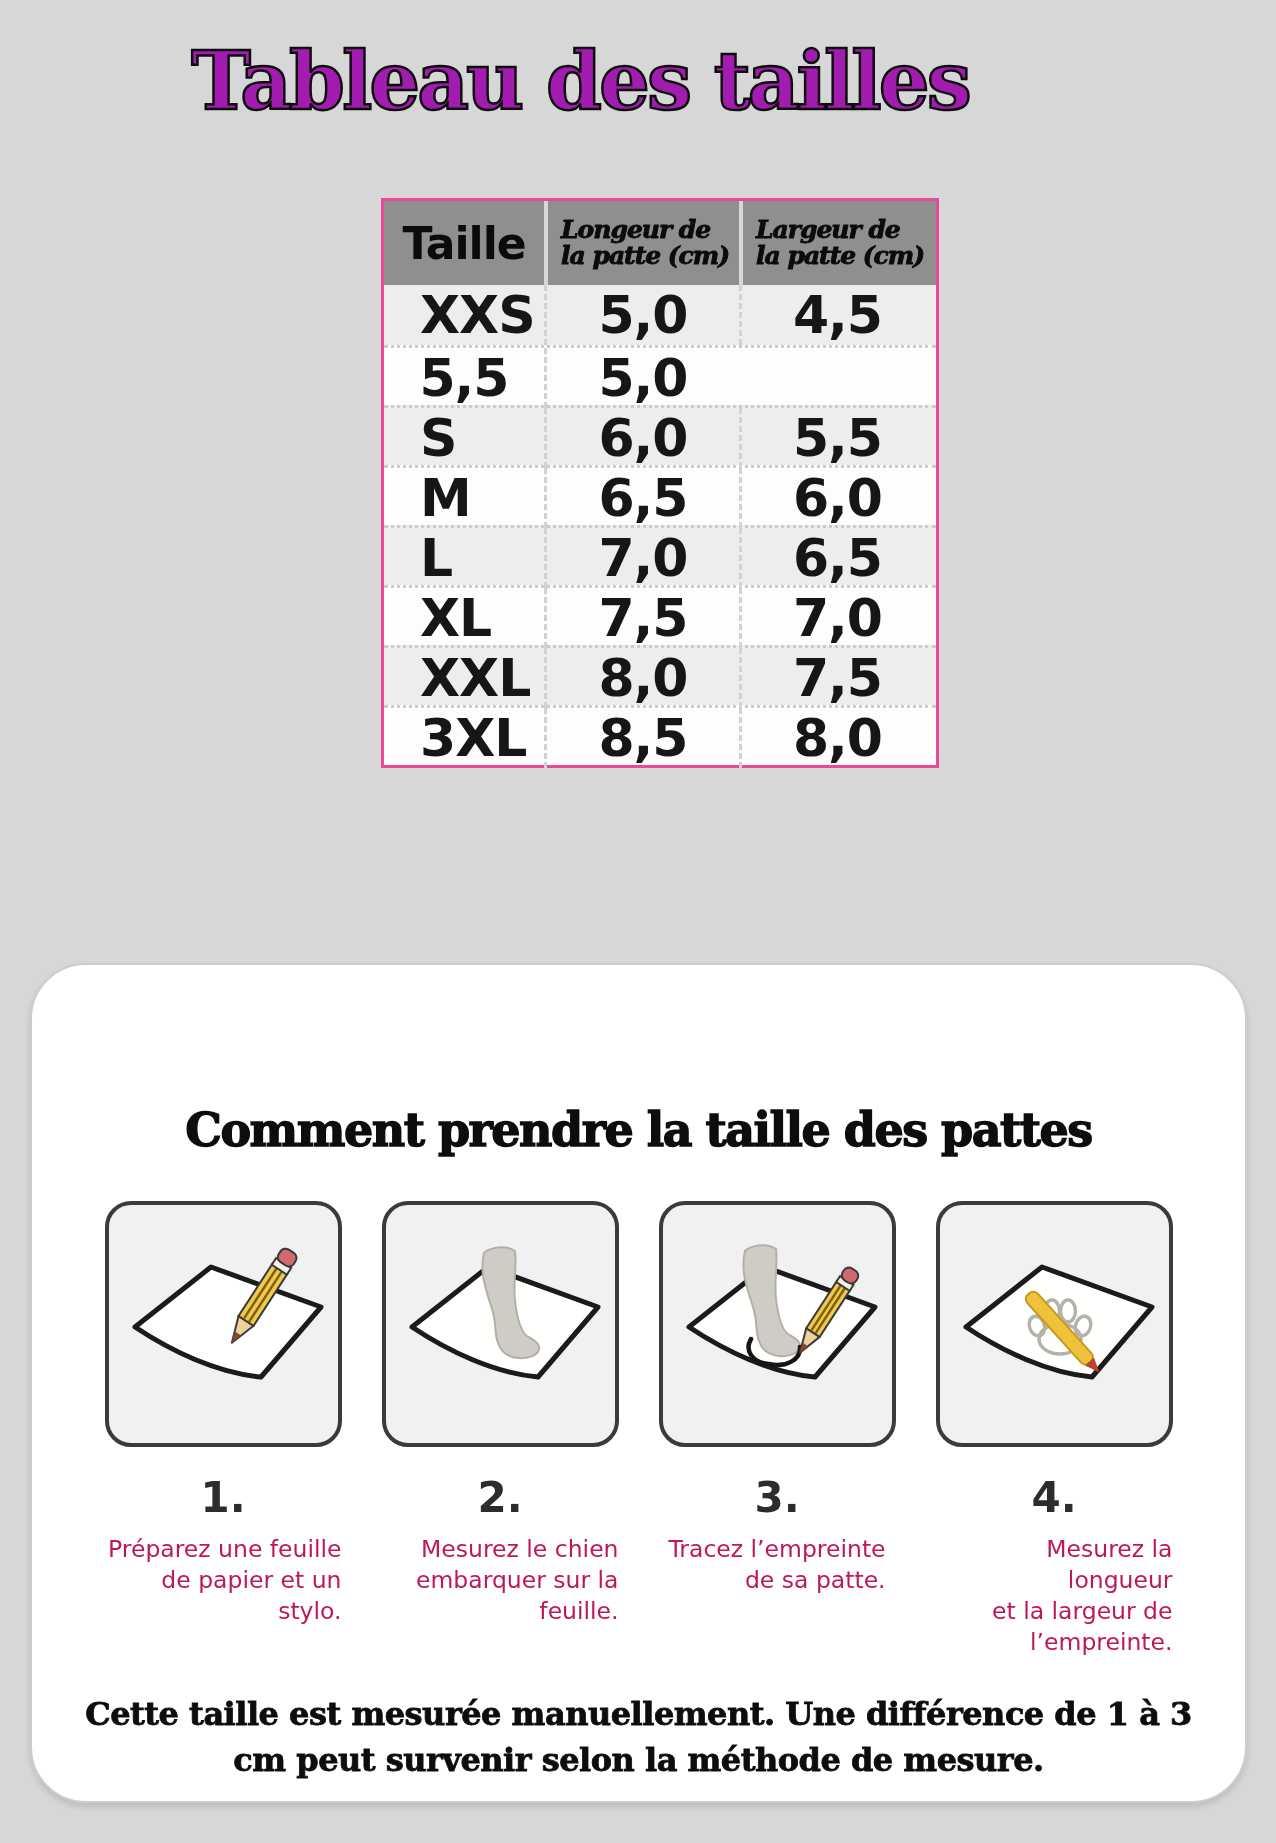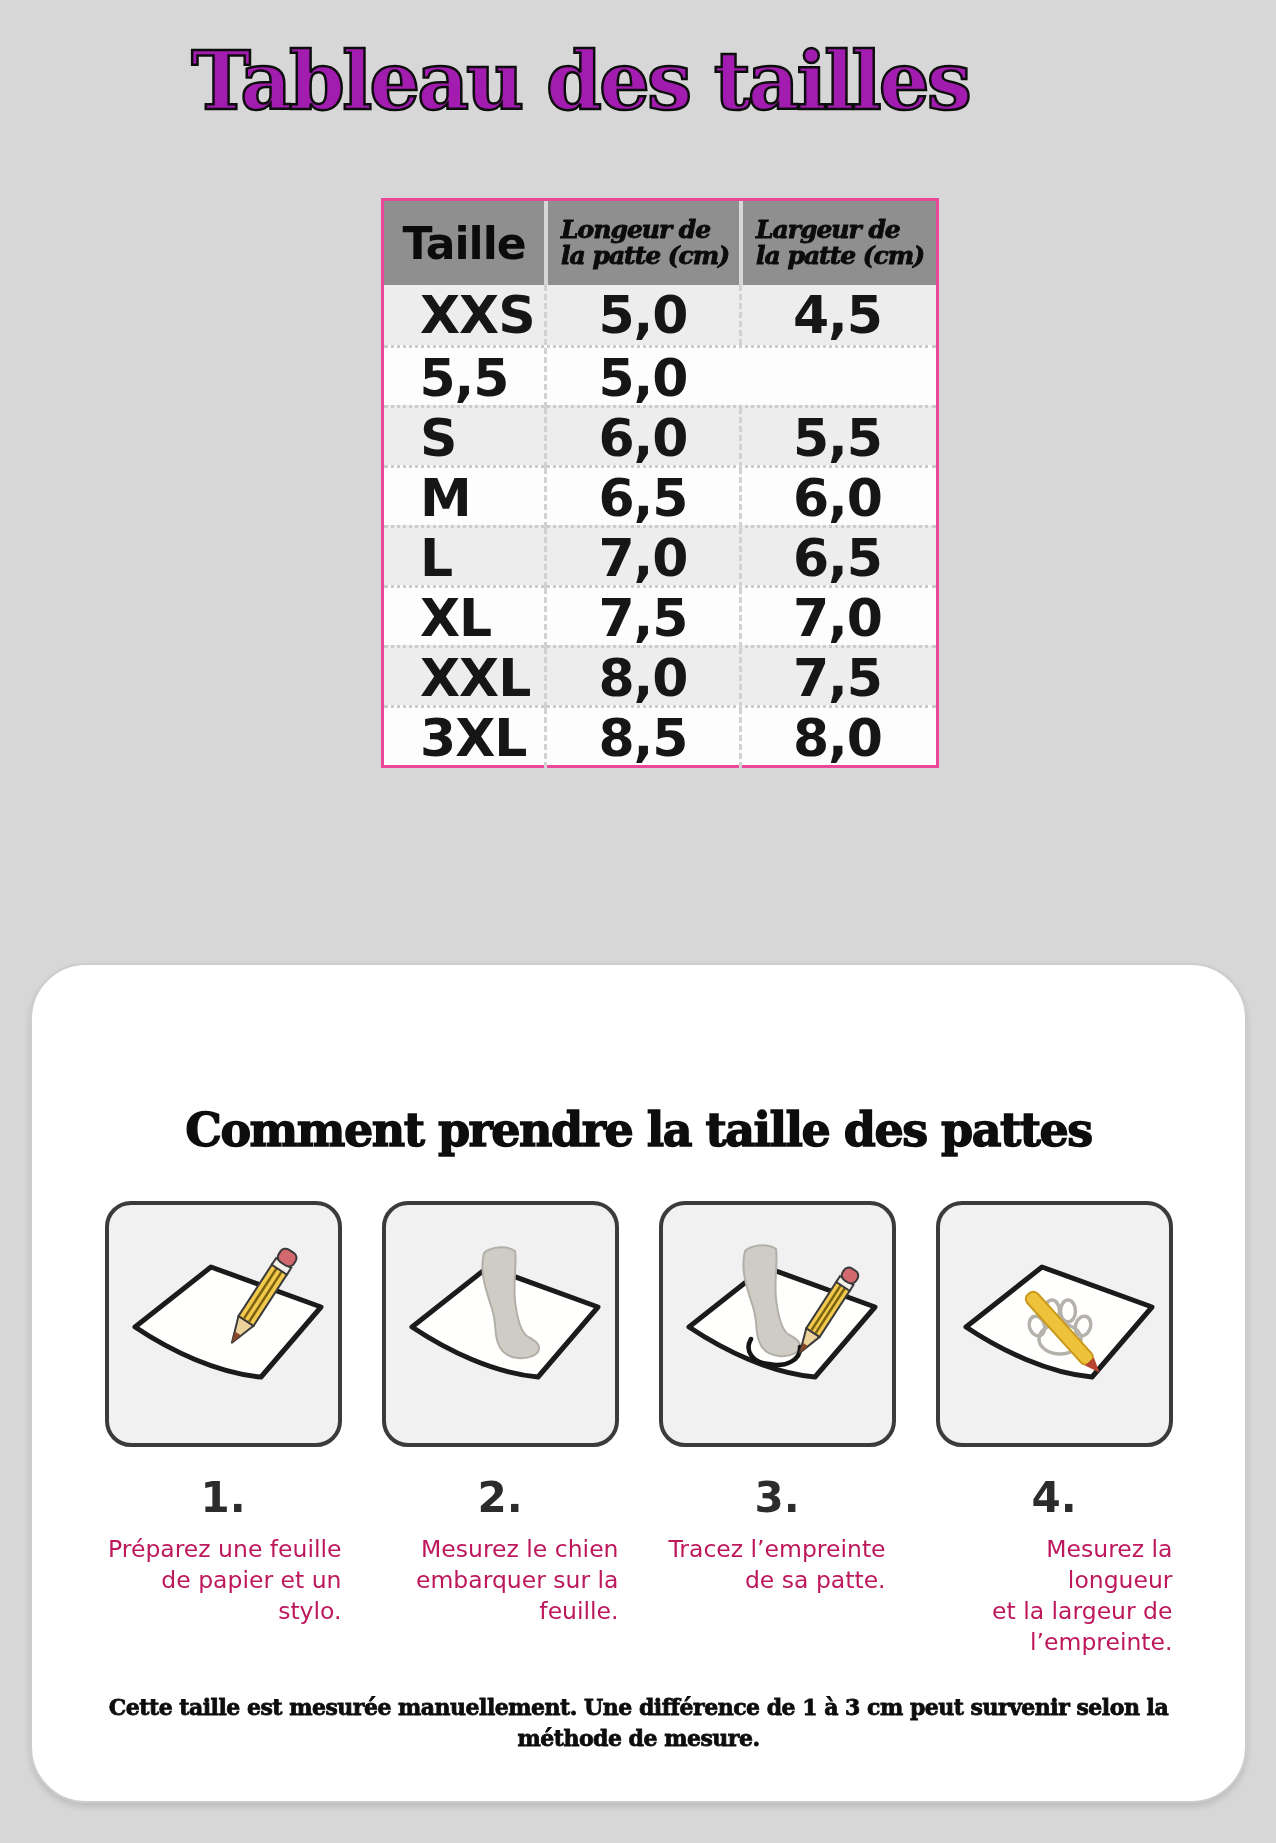--- a/index.html
+++ b/index.html
@@ -102,21 +102,21 @@
     font-size:23.5px; line-height:1.32;
     color:#be185d;
     text-align:right;
     white-space:pre-line;
   }
   .measure-note {
     margin-top:34px;
     text-align:center;
     font-family:"DejaVu Serif", serif;
     font-weight:bold;
-    font-size:22px; line-height:1.42;
+    font-size:32px; line-height:1.42;
     letter-spacing:-0.5px;
     color:#0d0d0d;
     -webkit-text-stroke:0.8px #0d0d0d;
     max-width:1130px;
     margin-left:auto; margin-right:auto;
   }
 </style>
 </head>
 <body>
 

